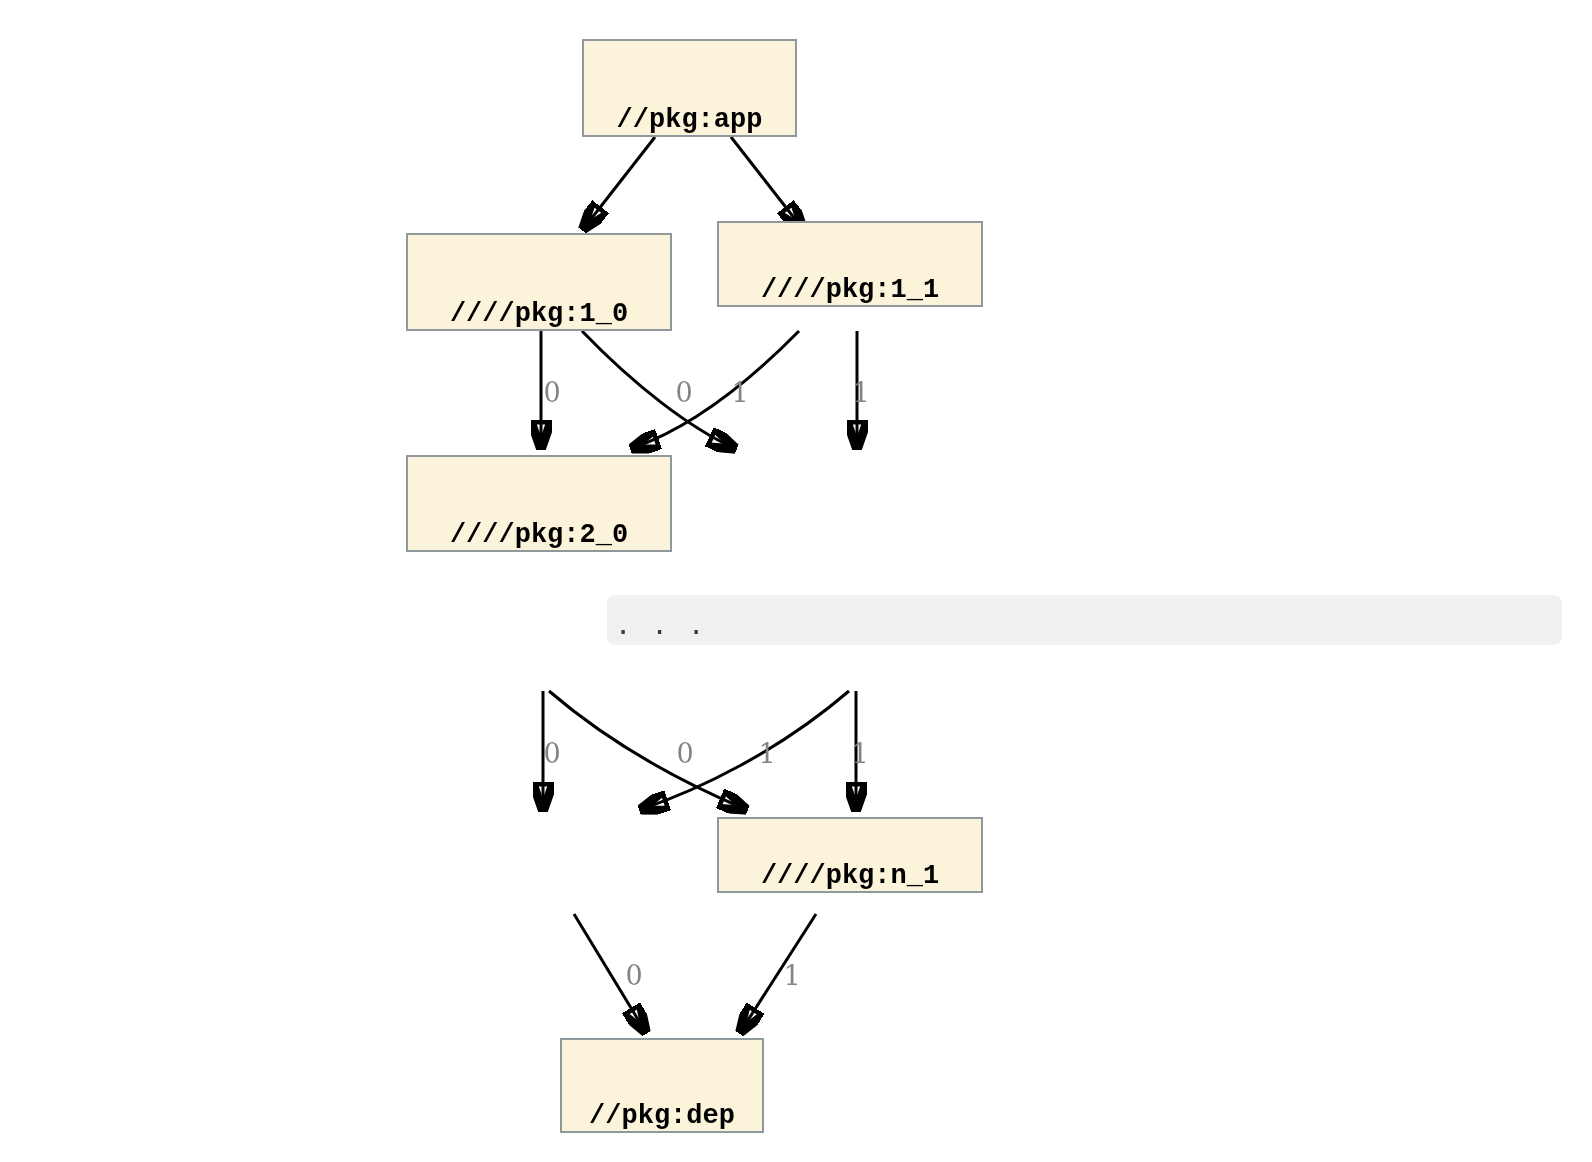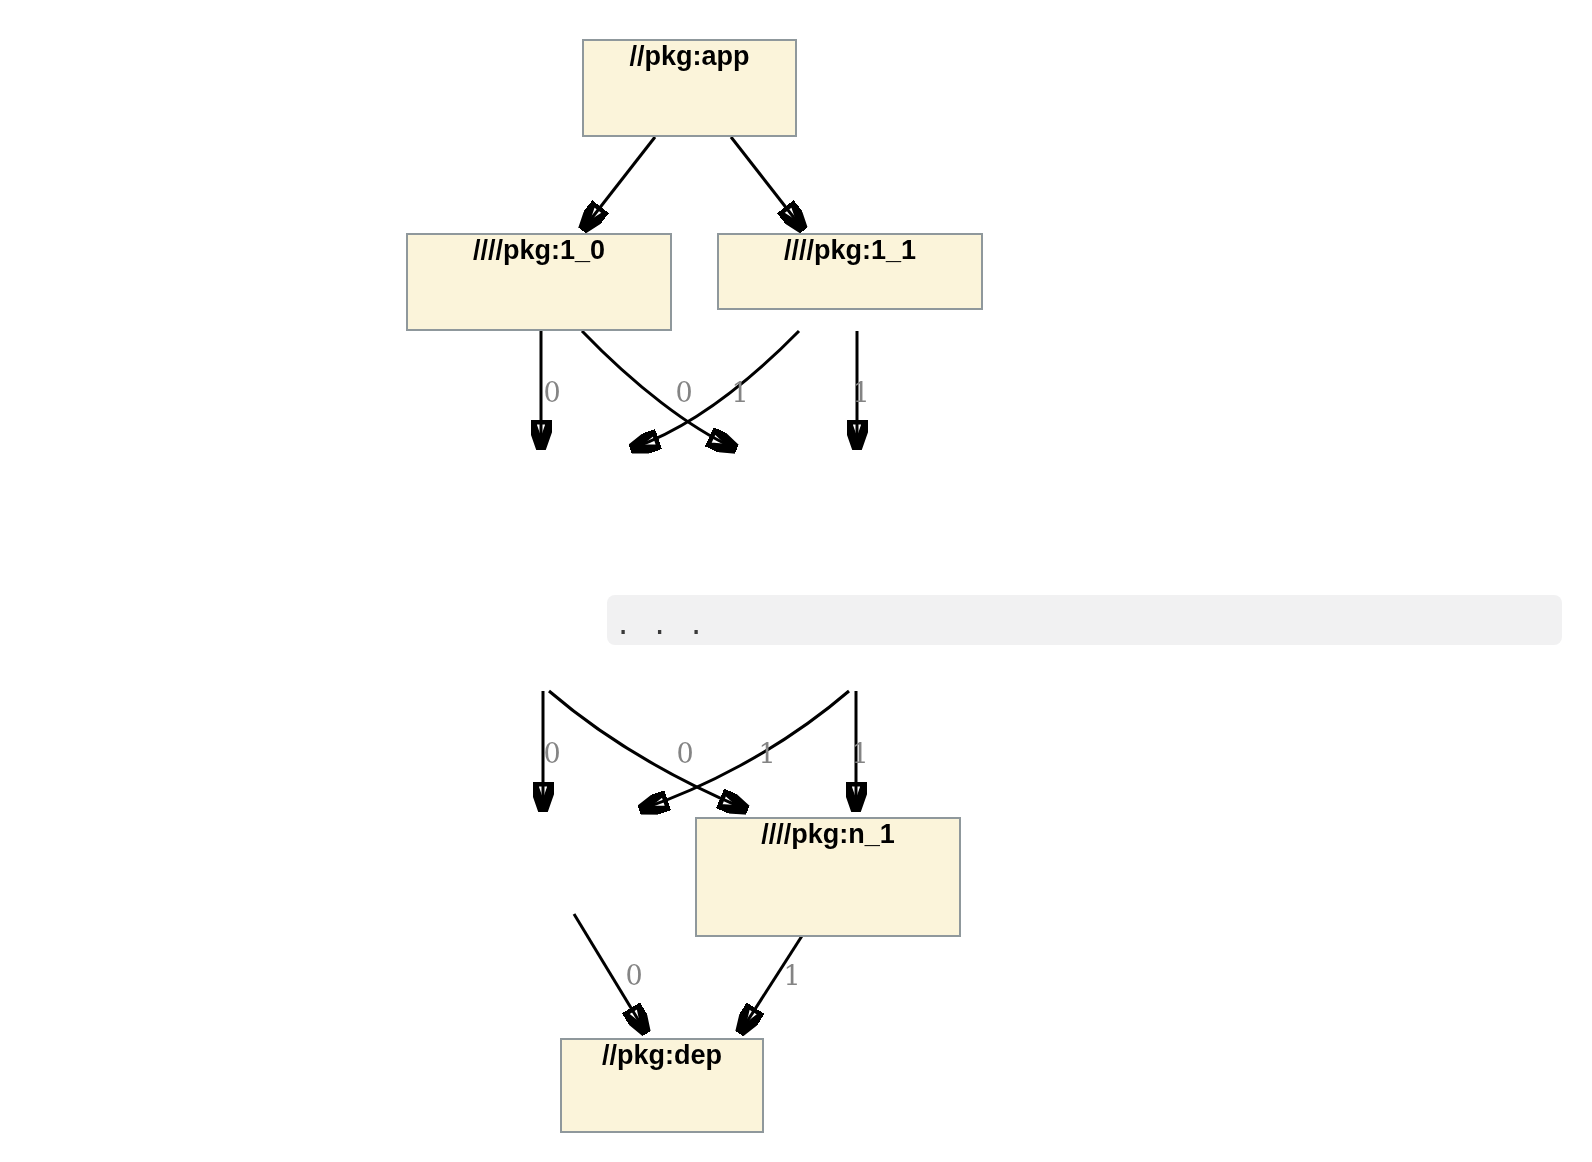--- a/index.html
+++ b/index.html
@@ -25,23 +25,23 @@
     fill: none;
     stroke: #000000;
     stroke-width: 3;
   }
   .node {
     position: absolute;
     box-sizing: border-box;
     background: #fbf4da;
     border: 2px solid #8f989c;
     display: flex;
-    align-items: flex-start;
+    align-items: flex-end;
     justify-content: center;
-    font-family: Liberation Sans, sans-serif;
+    font-family: Liberation Mono, monospace;
     font-weight: bold;
     font-size: 27px;
     color: #000000;
     white-space: pre;
   }
   .elabel {
     position: absolute;
     transform: translate(-50%, -50%);
     font-family: "DejaVu Serif", "Liberation Serif", serif;
     font-size: 27px;
@@ -102,32 +102,35 @@
   </svg>
 
   <div class="node" style="left:582px; top:39px;  width:215px; height:98px">
     <span>//pkg:app</span>
   </div>
 
   <div class="node" style="left:406px; top:233px; width:266px; height:98px">
     <span>////pkg:1_0</span>
   </div>
 
-  <div class="node" style="left:717px; top:233px; width:266px; height:77px">
+  <div class="node" style="left:717px; top:221px; width:266px; height:86px">
     <span>////pkg:1_1</span>
   </div>
 
+  <div class="node" style="left:406px; top:455px; width:266px; height:97px">
+    <span>////pkg:2_0</span>
+  </div>
 
 
   <div class="ellipsis-bar">
     <span>. . .</span>
   </div>
 
 
-  <div class="node" style="left:695px; top:817px; width:266px; height:120px">
+  <div class="node" style="left:717px; top:817px; width:266px; height:76px">
     <span>////pkg:n_1</span>
   </div>
 
   <div class="node" style="left:560px; top:1038px; width:204px; height:95px">
     <span>//pkg:dep</span>
   </div>
 
   <span class="elabel" style="left:552px; top:392px">0</span>
   <span class="elabel" style="left:684px; top:392px">0</span>
   <span class="elabel" style="left:740px; top:392px">1</span>

